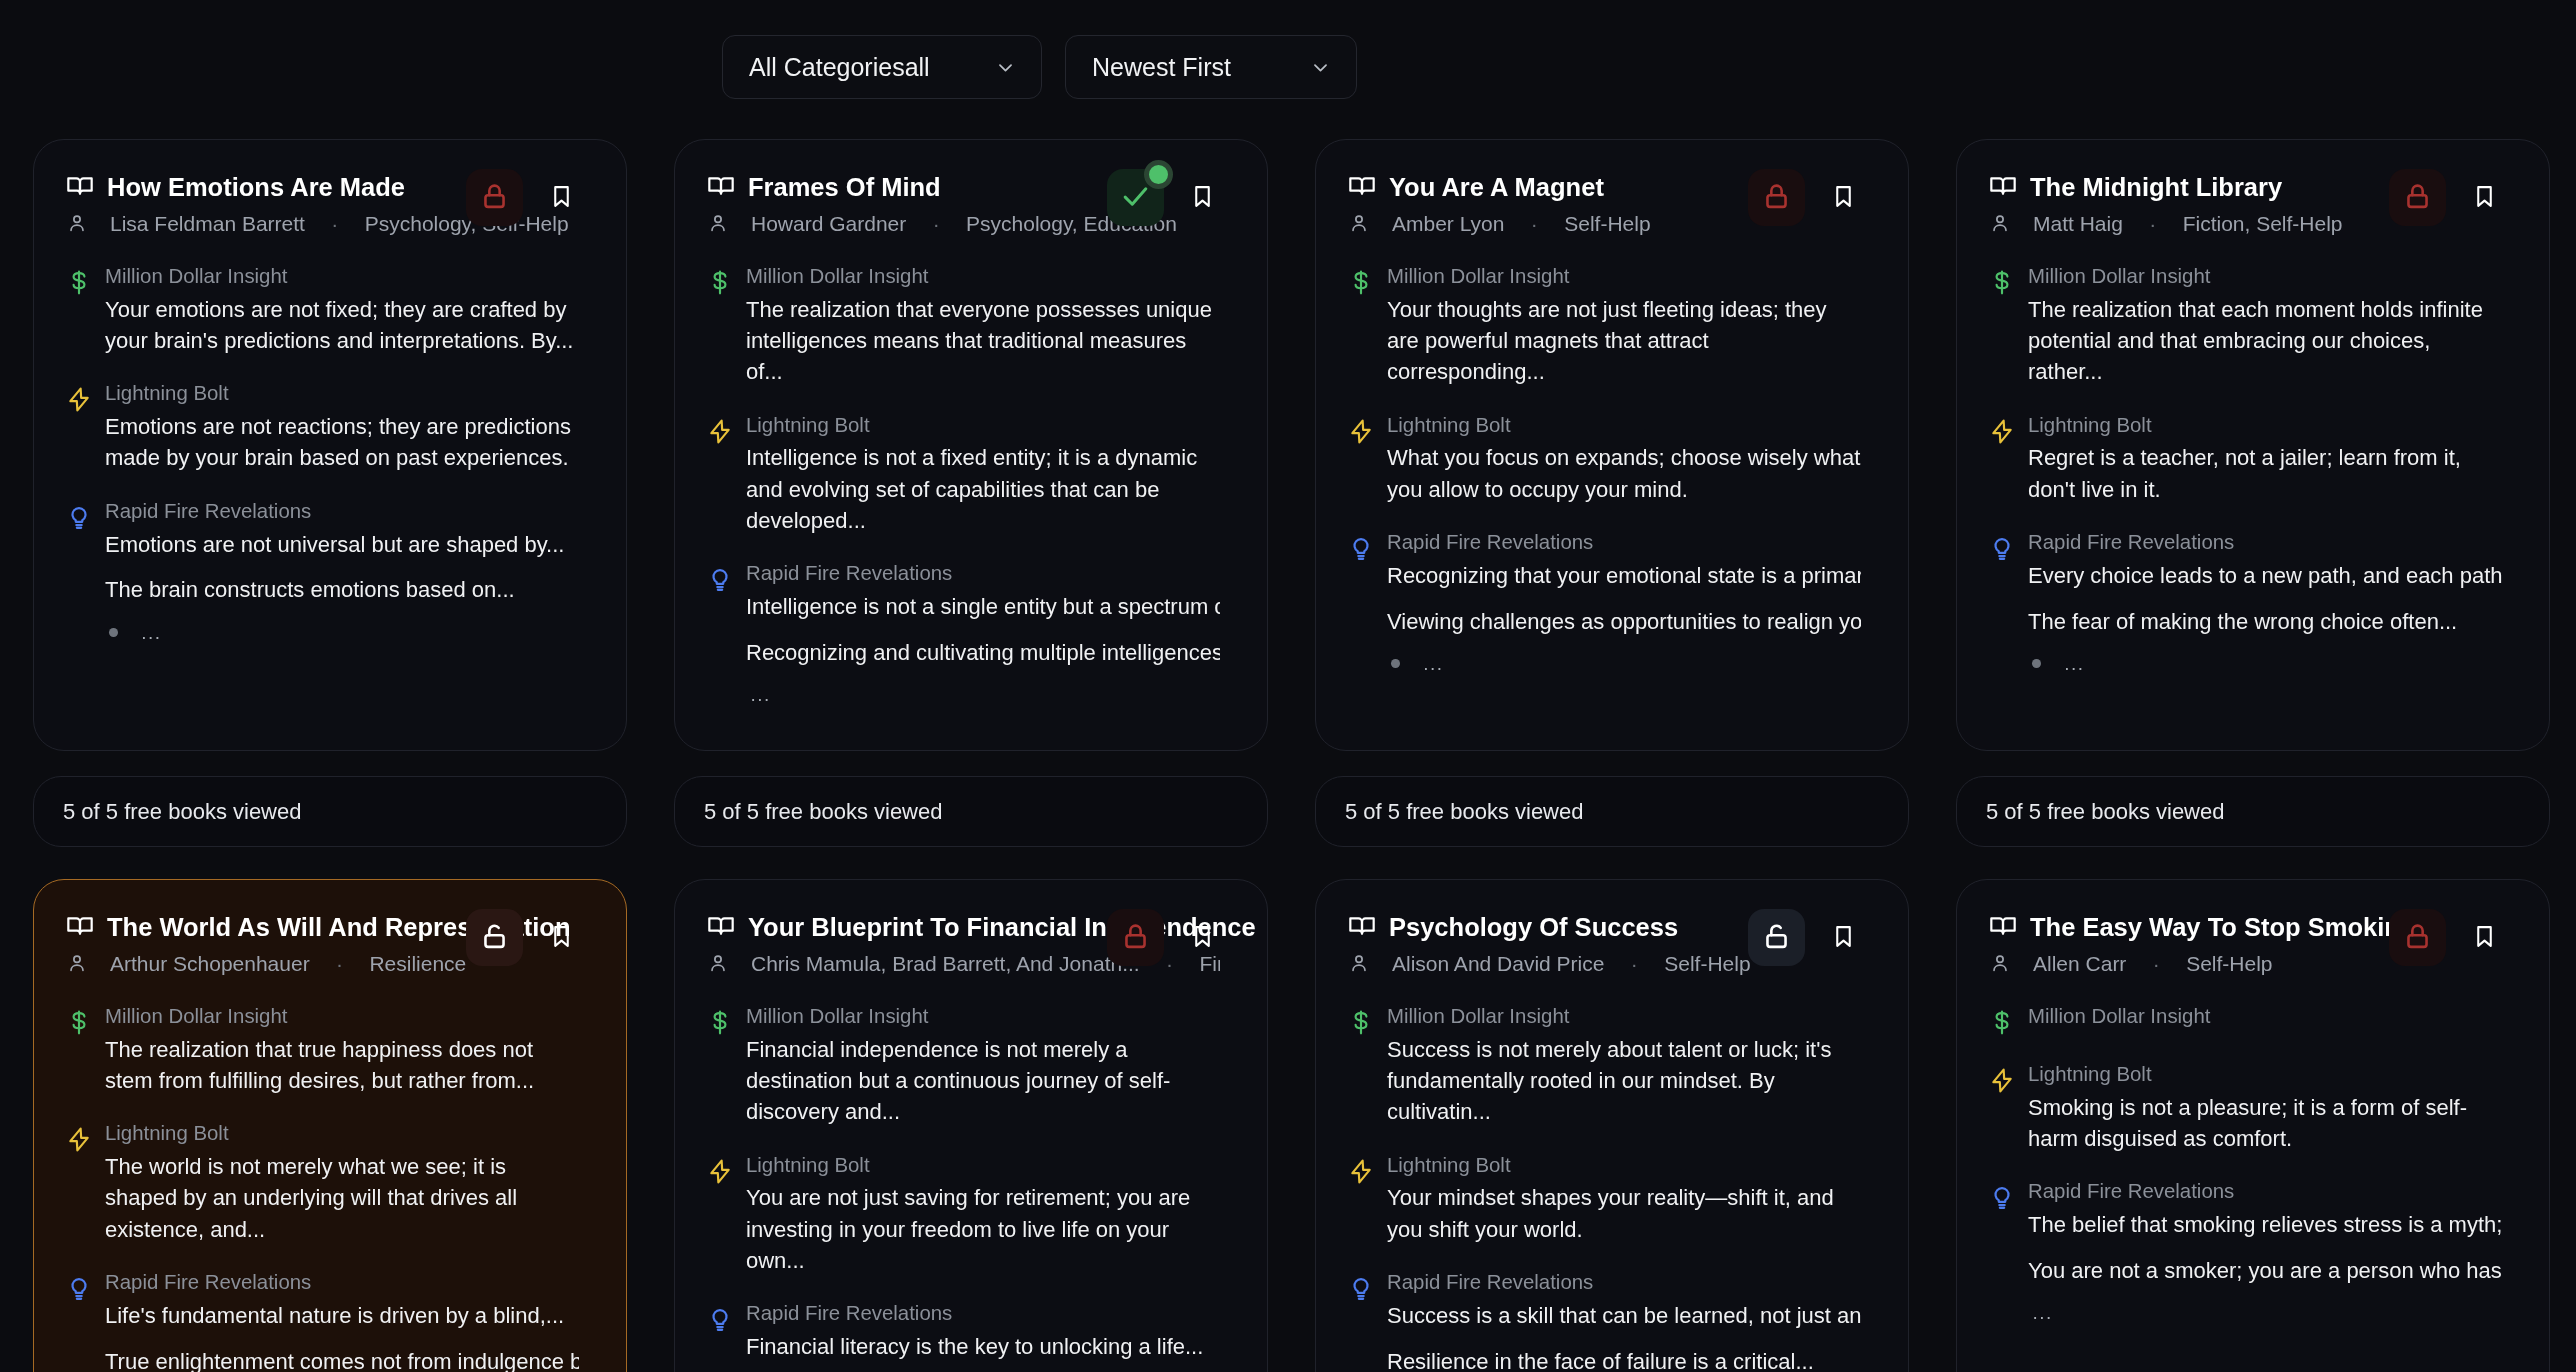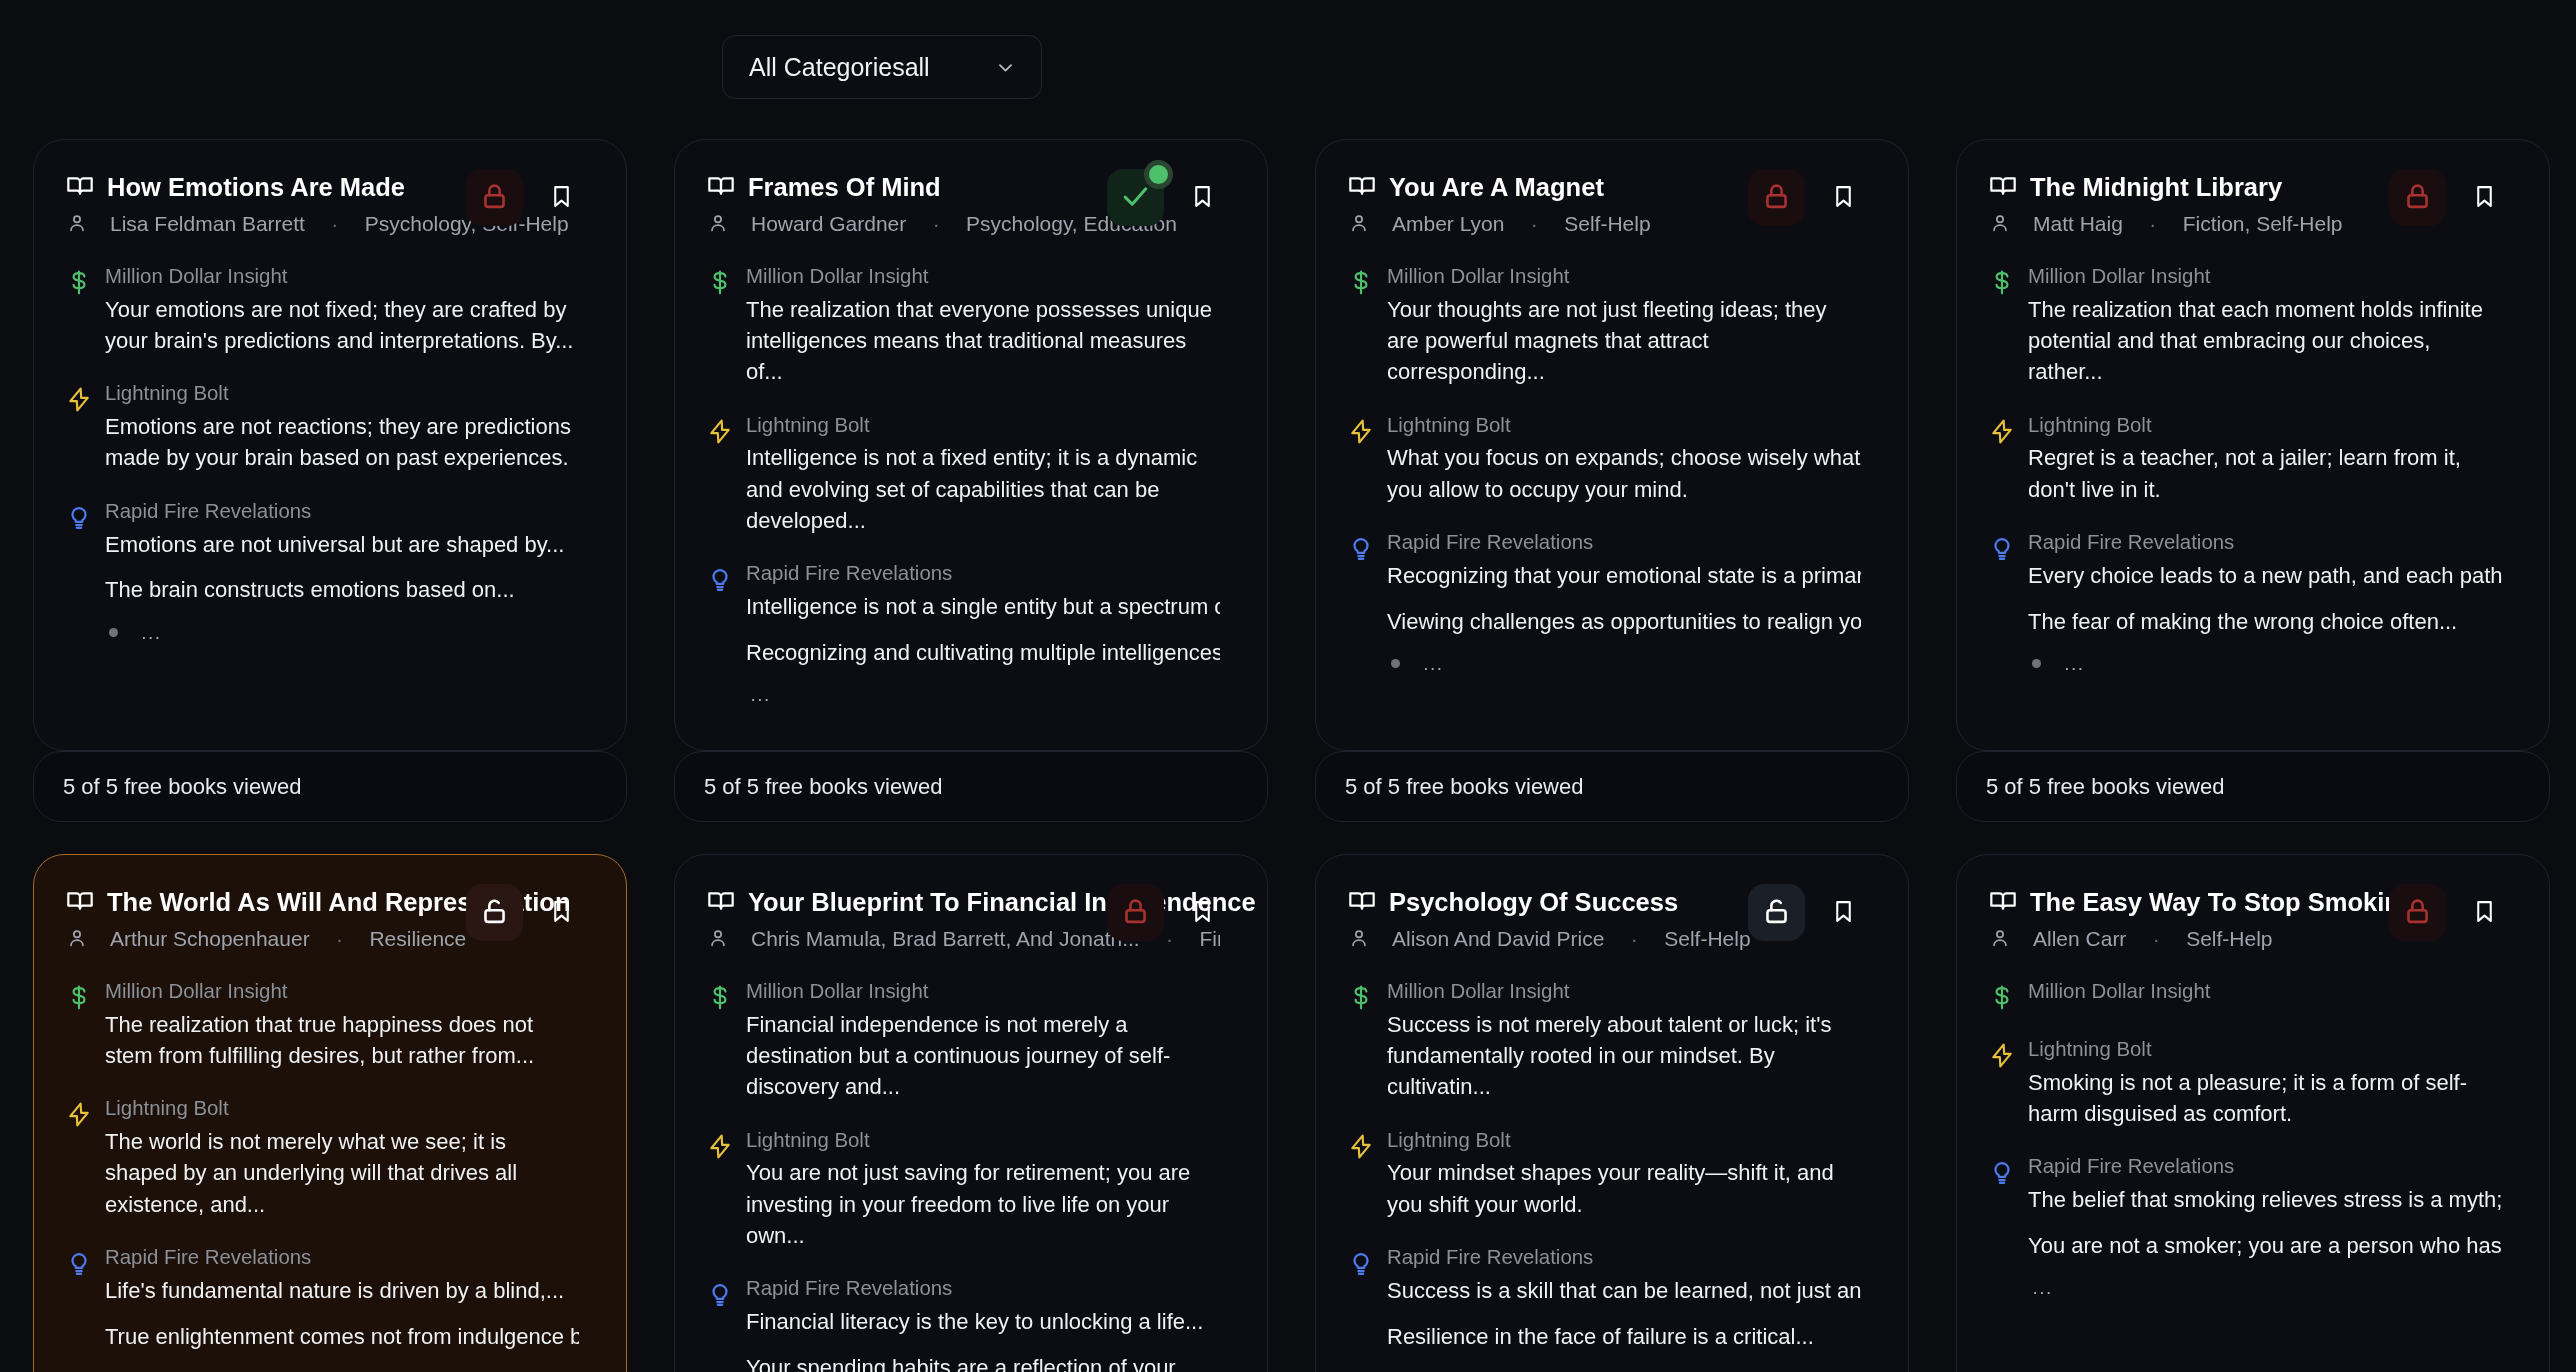--- a/index.html
+++ b/index.html
@@ -129,20 +129,21 @@
   }
   .rev-more{
     display:flex; align-items:center; gap:23px;
     margin-top:16px; padding-left:4.4px;
   }
   .rev-bullet{ width:8.8px;height:8.8px;border-radius:50%;background:#6e737c;}
   .rev-ellipsis{ font-size:19px;color:#a9aeb6; letter-spacing:1.5px;}
 
   
   .viewed{
+    margin-top:25px;
     height:71px;
     border:0.7px solid #20222b;
     border-radius:28px;
     background:#0a0b10;
     display:flex; align-items:center;
     padding:0 29px;
   }
   .viewed span{ font-size:22px;color:#e8eaee; }
 
   .row-gap{ height:32px; }
@@ -168,20 +169,28 @@
 
 <div class="toolbar">
   <div class="select sel-1">
     <span class="select-label">All Categoriesall</span>
     <span>
       <svg class="chev" viewBox="0 0 24 24" fill="none" stroke="#b9bec6" stroke-width="2.2" stroke-linecap="round" stroke-linejoin="round">
           <polyline points="5,9 12,16 19,9"></polyline>
         </svg>
     </span>
   </div>
+  <div class="select sel-2">
+    <span class="select-label">Newest First</span>
+    <span>
+      <svg class="chev" viewBox="0 0 24 24" fill="none" stroke="#b9bec6" stroke-width="2.2" stroke-linecap="round" stroke-linejoin="round">
+          <polyline points="5,9 12,16 19,9"></polyline>
+        </svg>
+    </span>
+  </div>
 </div>
 
 <div class="grid">
 
   <div class="cell">
     <div class="card">
       <div class="card-head">
         <div class="title-row">
           <span>
             <svg class="book-icon" viewBox="0 0 24 24" fill="none" stroke="#ffffff" stroke-width="1.9" stroke-linecap="round" stroke-linejoin="round">

